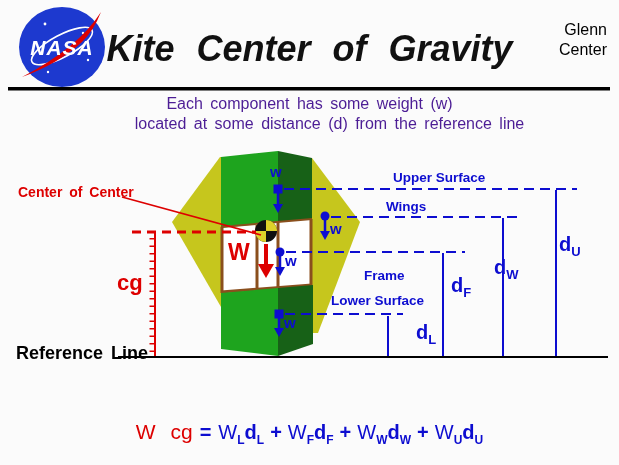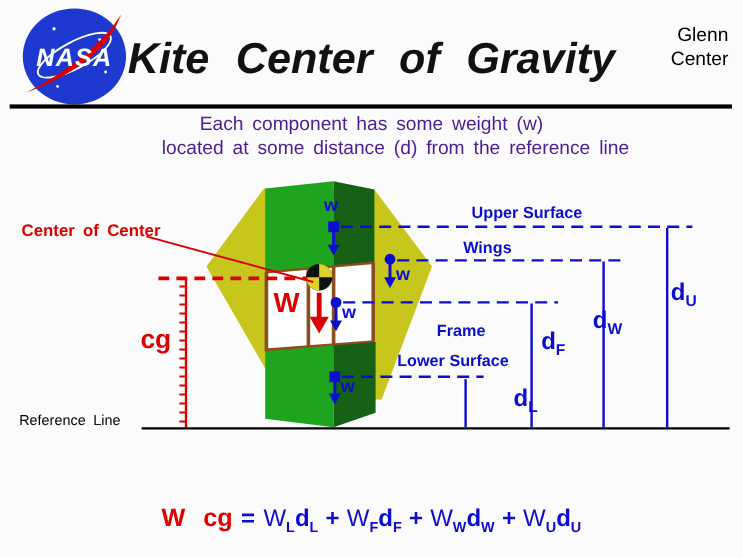--- a/index.html
+++ b/index.html
@@ -23,27 +23,27 @@
 
   
   .bodytext{font-size:16px;color:#4c1d95;word-spacing:3px;}
 
   
   .cog-label{left:18px;top:185px;font-size:14px;font-weight:bold;word-spacing:3px;}
   .cg-label{left:117px;top:271px;font-size:22px;font-weight:bold;}
   .W-label{left:228px;top:240px;font-size:23px;font-weight:bold;}
   .w-small{font-size:15px;font-weight:bold;}
   .surf-label{font-size:13.5px;font-weight:bold;}
-  .ref-label{left:16px;top:344px;font-size:12px;font-weight:normal;word-spacing:3px;}
+  .ref-label{left:16px;top:344px;font-size:18px;font-weight:bold;word-spacing:3px;}
   .dlbl{font-size:20px;font-weight:bold;}
   .dlbl sub{font-size:13px;line-height:0;}
 
   
   .equation{top:420px;font-size:20px;white-space:nowrap;}
-  .eq-lhs{color:#dd0000;font-weight:bold;font-size:21px;word-spacing:9px;}
+  .eq-lhs{color:#dd0000;font-weight:normal;font-size:21px;word-spacing:9px;}
   .eq-eq{color:#0d0dd0;font-weight:bold;margin:0 7px;}
   .eq-w{color:#0d0dd0;font-weight:normal;}
   .eq-d{color:#0d0dd0;font-weight:bold;}
   .term sub{font-size:12px;font-weight:bold;color:#0d0dd0;line-height:0;}
   .eq-plus{color:#0d0dd0;font-weight:bold;margin:0 6px;}
 </style>
 </head>
 <body>
 
 <div class="page">
@@ -146,21 +146,21 @@
   <div class="lbl w-small blue" style="left:270px;top:164px;">w</div>
   <div class="lbl w-small blue" style="left:330px;top:221px;">w</div>
   <div class="lbl w-small blue" style="left:285px;top:253px;">w</div>
   <div class="lbl w-small blue" style="left:284px;top:315px;">w</div>
 
   <div class="lbl surf-label blue" style="left:393px;top:171px;text-align:center;">Upper Surface</div>
   <div class="lbl surf-label blue" style="left:386px;top:200px;">Wings</div>
   <div class="lbl surf-label blue" style="left:364px;top:237px;margin-top:32px;">Frame</div>
   <div class="lbl surf-label blue" style="left:331px;top:294px;">Lower Surface</div>
 
-  <div class="lbl dlbl blue" style="left:392px;top:321px;padding-left:36px;"><span>d</span><sub>L</sub></div>
+  <div class="lbl dlbl blue" style="left:380px;top:321px;padding-left:36px;"><span>d</span><sub>L</sub></div>
   <div class="lbl dlbl blue" style="left:451px;top:274px;"><span>d</span><sub>F</sub></div>
   <div class="lbl dlbl blue" style="left:494px;top:256px;"><span>d</span><sub>W</sub></div>
   <div class="lbl dlbl blue" style="left:559px;top:233px;"><span>d</span><sub>U</sub></div>
 
   <div class="lbl ref-label black">Reference Line</div>
 
 
   <div class="lbl equation centered">
     <span class="eq-lhs"><span>W</span> <span>cg</span></span><span class="eq-eq">=</span><span class="term"><span class="eq-w">W</span><sub>L</sub><span class="eq-d">d</span><sub>L</sub></span><span class="eq-plus">+</span><span class="term"><span class="eq-w">W</span><sub>F</sub><span class="eq-d">d</span><sub>F</sub></span><span class="eq-plus">+</span><span class="term"><span class="eq-w">W</span><sub>W</sub><span class="eq-d">d</span><sub>W</sub></span><span class="eq-plus">+</span><span class="term"><span class="eq-w">W</span><sub>U</sub><span class="eq-d">d</span><sub>U</sub></span>
   </div>

